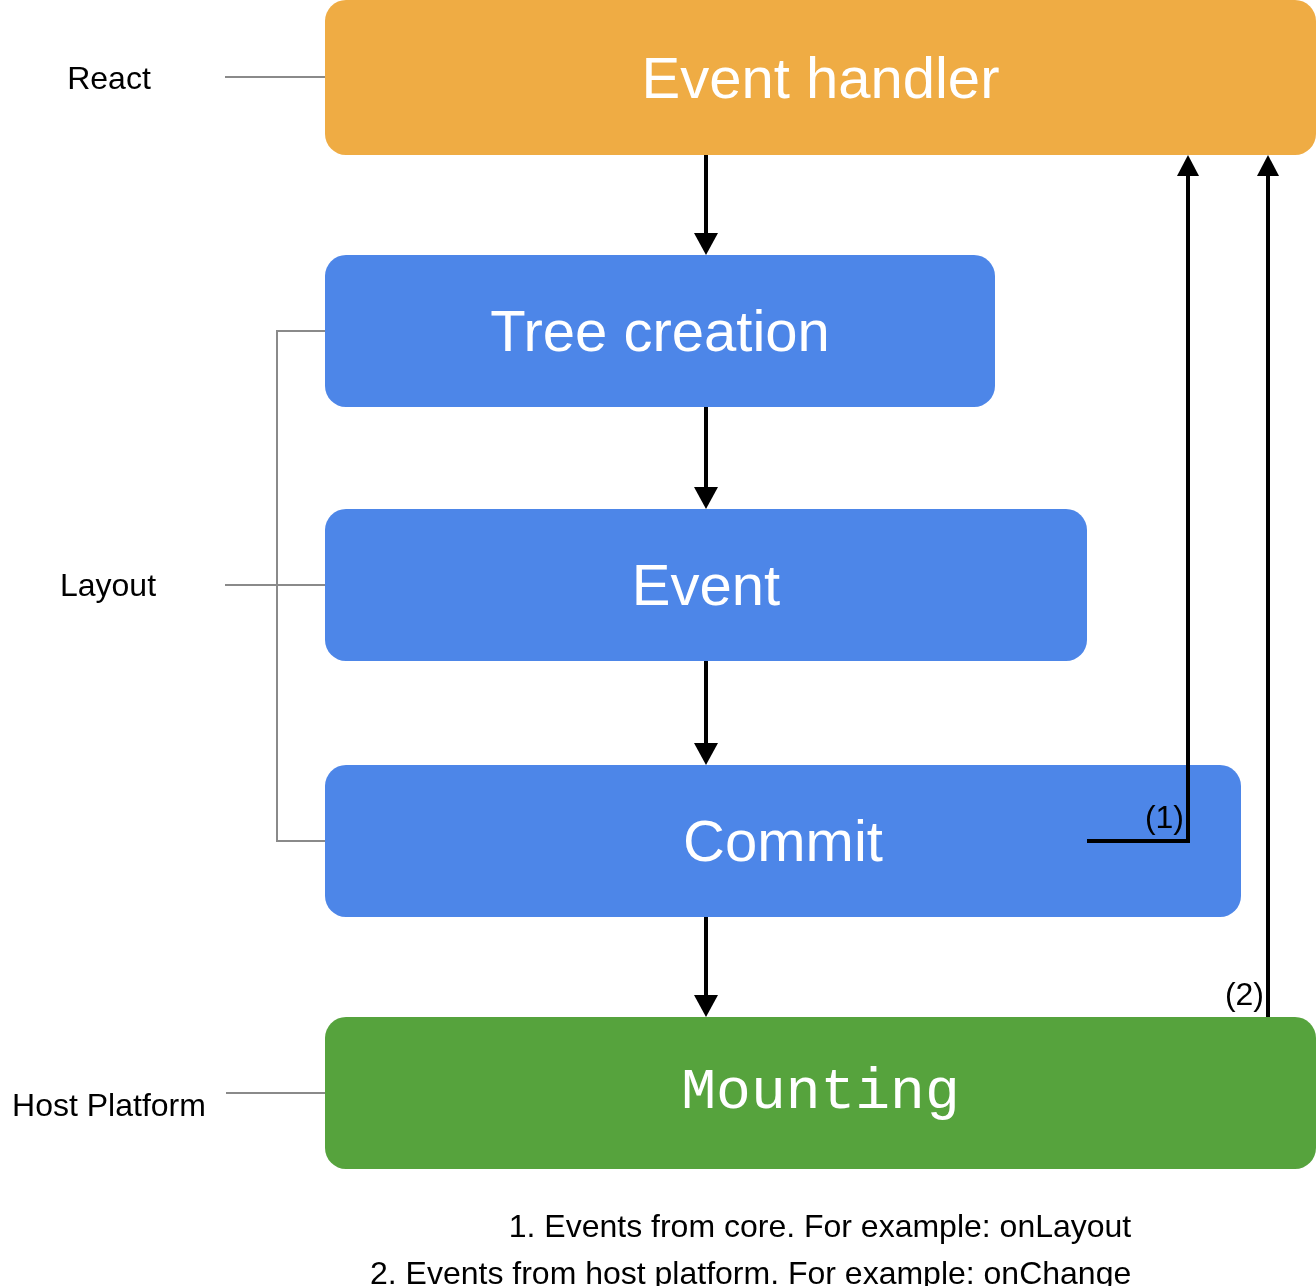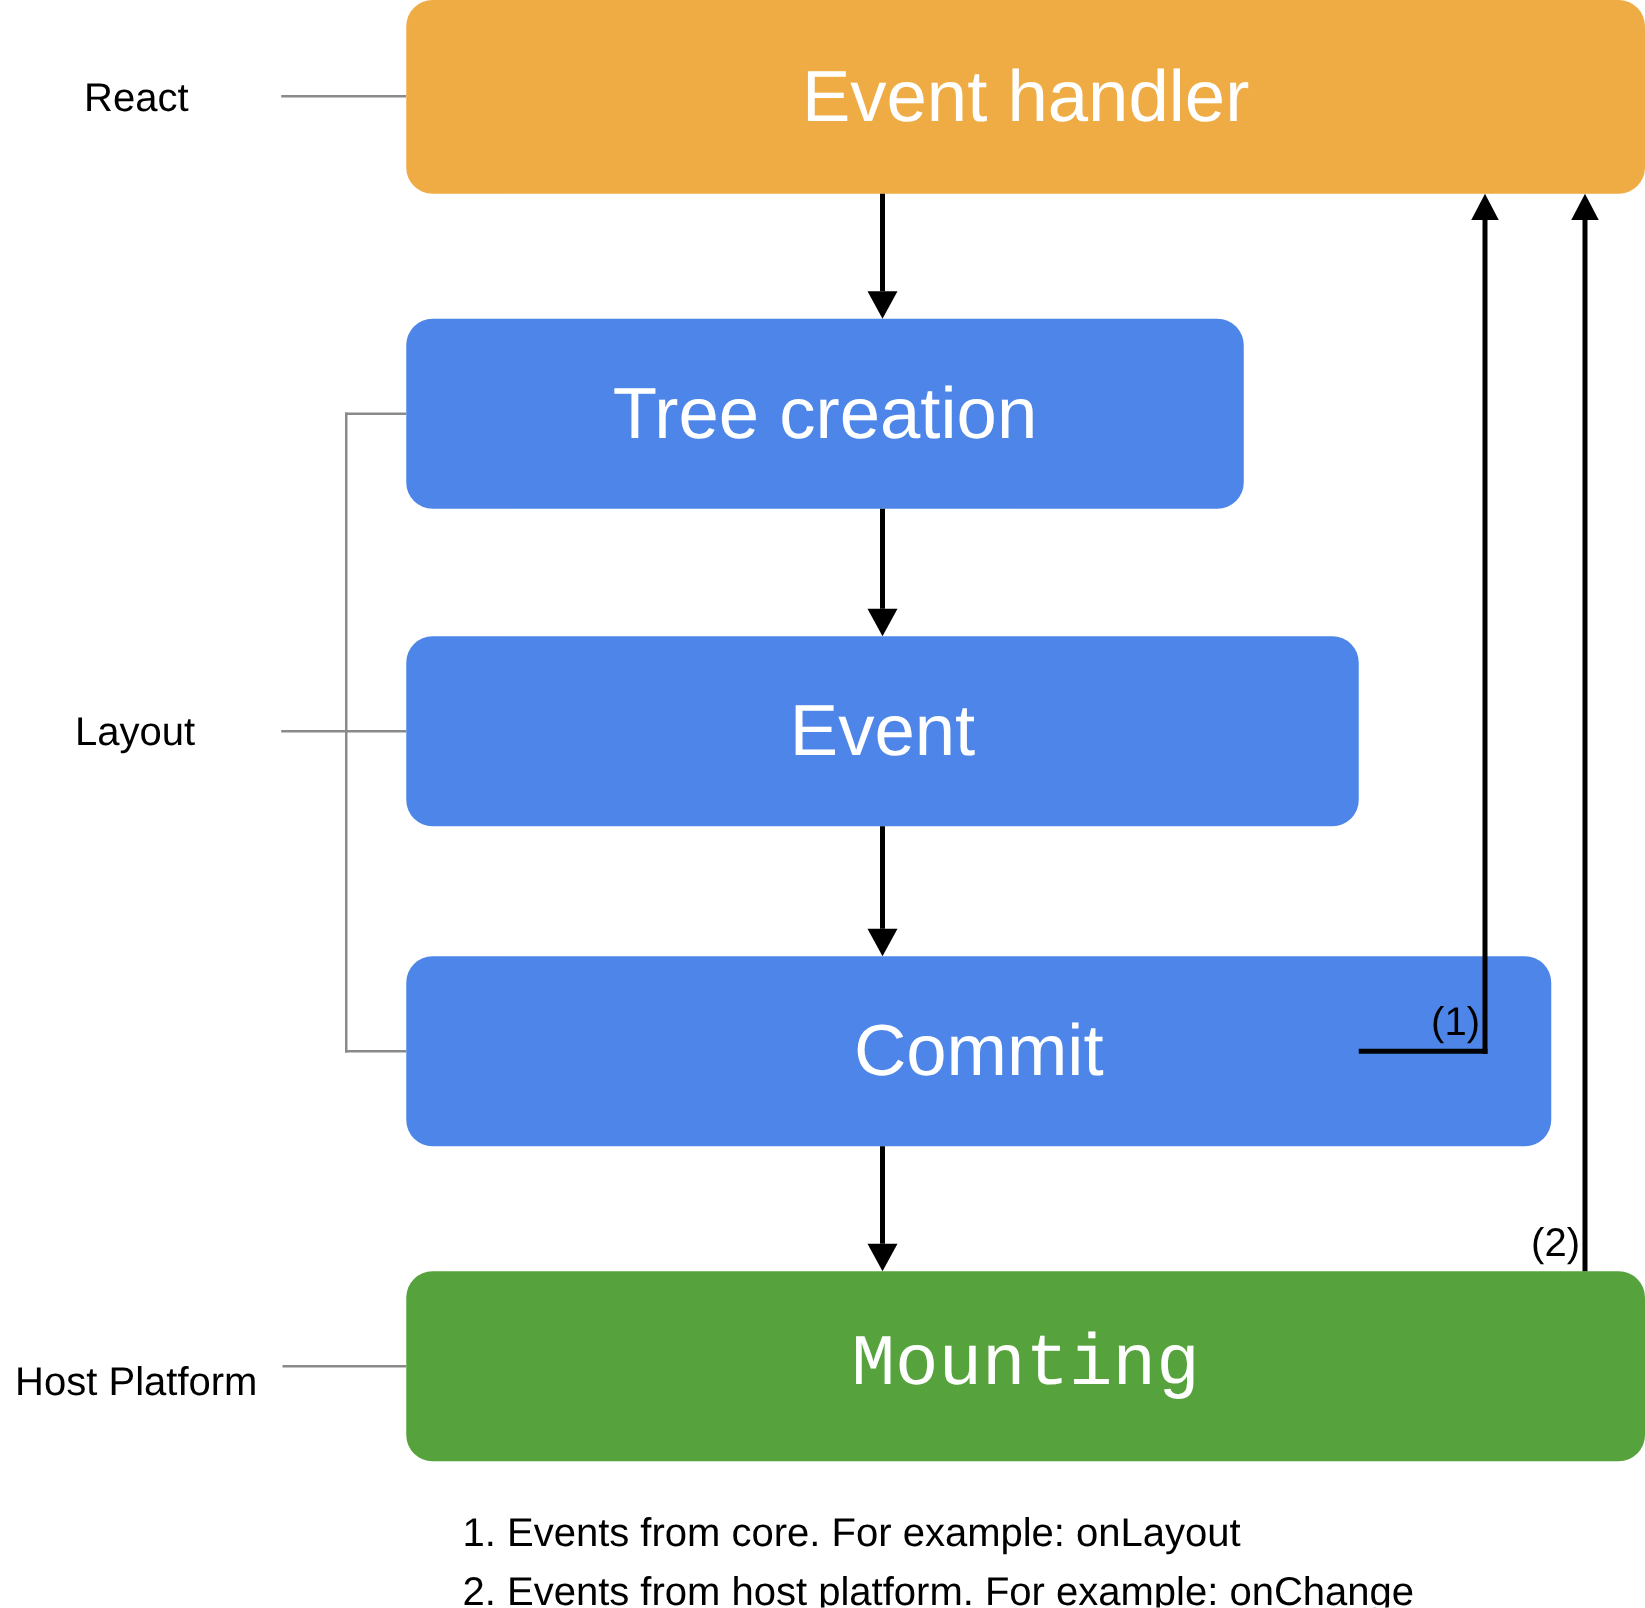--- a/index.html
+++ b/index.html
@@ -74,21 +74,21 @@
   
   .edge-label {
     position: absolute; font-size: 32px; line-height: 36px;
     text-align: right; color: #000; white-space: nowrap;
   }
   #edge-label-1 { left: 1004px; width: 180px; top: 799px; }
   #edge-label-2 { left: 1084px; width: 180px; top: 976px; }
 
   
   #notes { position: absolute; left: 370px; top: 1203px; font-size: 32px; line-height: 47px; color: #000; }
-  .note-line { white-space: nowrap; }
+  .note-line { white-space: nowrap; text-align: right; }
 </style>
 </head>
 <body>
 
 <div class="side-label" id="label-react">React</div>
 <div class="conn" id="conn-react"></div>
 
 <div class="side-label" id="label-fabric">Layout</div>
 <div class="conn" id="conn-fabric"></div>
 

